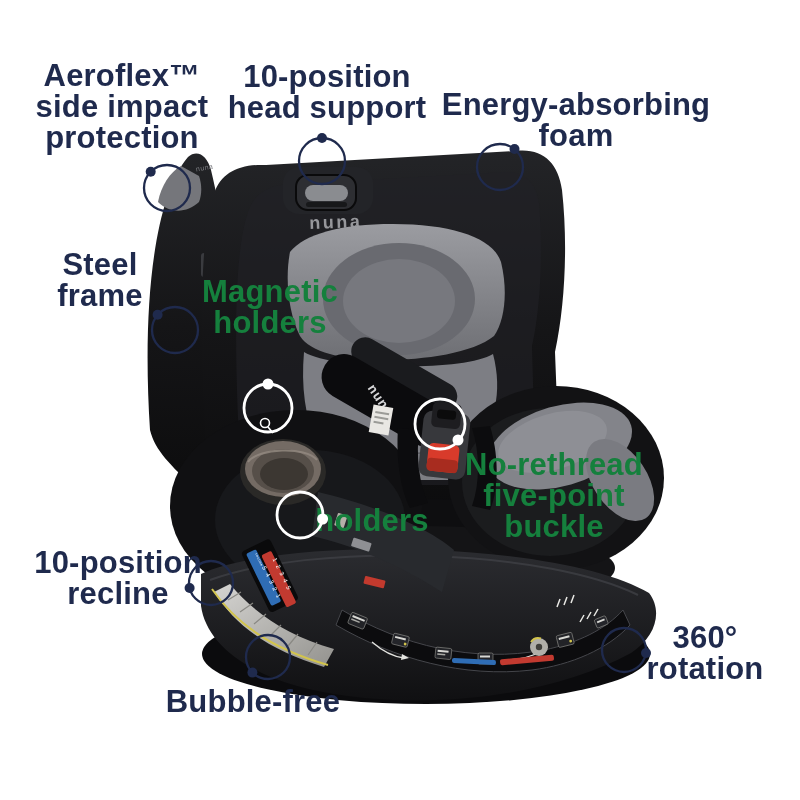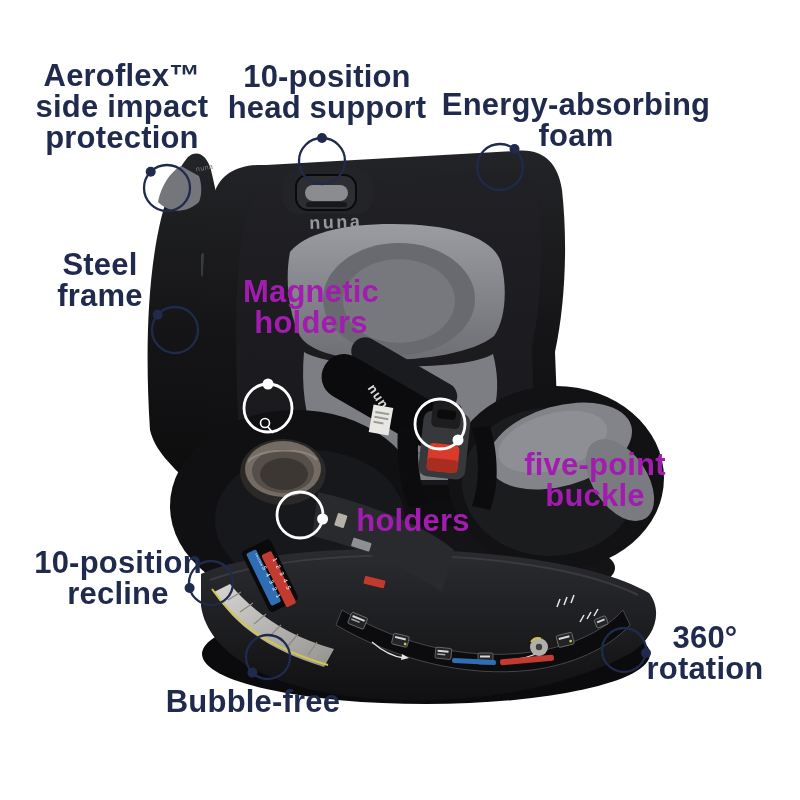--- a/index.html
+++ b/index.html
@@ -5,21 +5,21 @@
   html,body{margin:0;padding:0;background:#ffffff;}
   .stage{position:relative;width:800px;height:800px;background:#ffffff;overflow:hidden;
          font-family:"Liberation Sans",sans-serif;}
   svg.layer{position:absolute;left:0;top:0;width:800px;height:800px;}
   .art{z-index:1;}
   .rings{z-index:3;pointer-events:none;}
   .callout{position:absolute;transform:translateX(-50%);text-align:center;z-index:2;
            font-weight:700;font-size:31px;line-height:31px;letter-spacing:.2px;
            color:#1f2a4d;white-space:nowrap;}
   .callout span{display:block;}
-  .callout.white{color:#a21caf;margin-left:41px;}
+  .callout.white{color:#15803d;}
   #co-aeroflex{left:122px;top:60px;}
   #co-head{left:327px;top:61px;}
   #co-foam{left:576px;top:89px;}
   #co-steel{left:100px;top:249px;text-align:center;}
   #co-magnetic{left:270px;top:276px;}
   #co-harness{left:554px;top:449px;}
   #co-cup{left:372px;top:505px;}
   #co-recline{left:118px;top:547px;}
   #co-bubble{left:253px;top:686px;}
   #co-rotation{left:705px;top:622px;}
@@ -225,20 +225,21 @@
   </div>
   <div class="callout" id="co-steel">
     <span>Steel</span>
     <span>frame</span>
   </div>
   <div class="callout white" id="co-magnetic">
     <span>Magnetic</span>
     <span>holders</span>
   </div>
   <div class="callout white" id="co-harness">
+    <span>No-rethread</span>
     <span>five-point</span>
     <span>buckle</span>
   </div>
   <div class="callout white" id="co-cup">
     <span>holders</span>
   </div>
   <div class="callout" id="co-recline">
     <span>10-position</span>
     <span>recline</span>
   </div>

